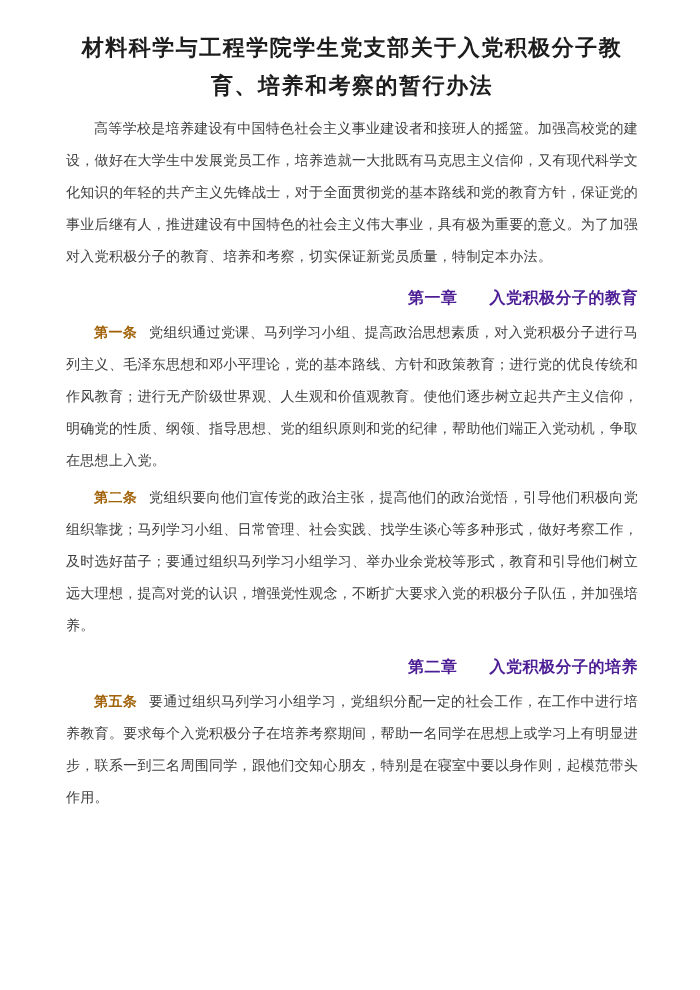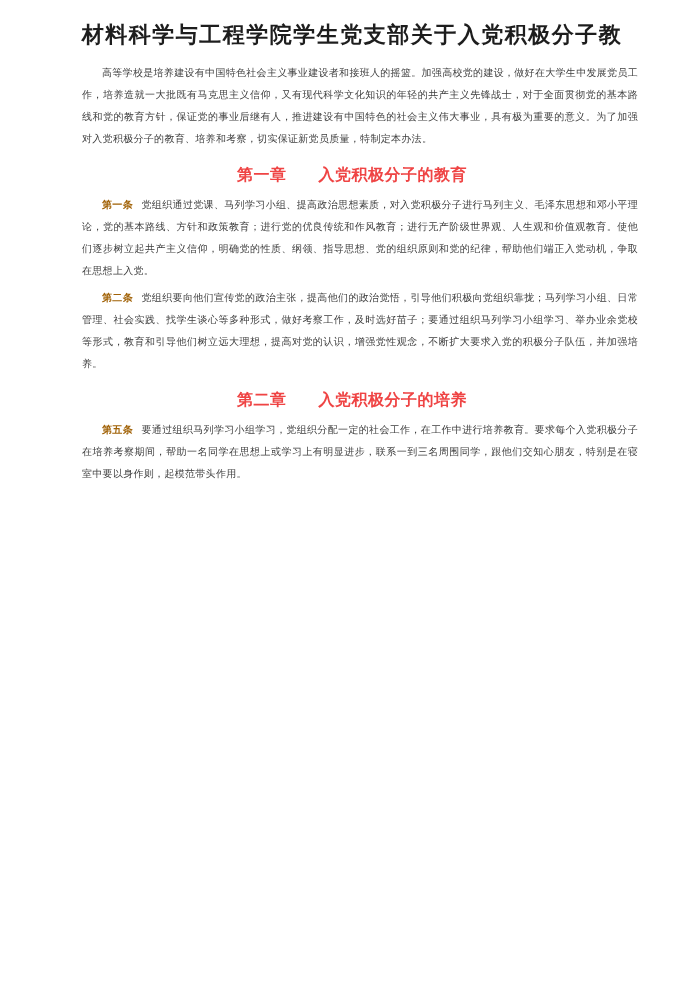--- a/index.html
+++ b/index.html
@@ -10,67 +10,68 @@
     width: 700px;
     height: 990px;
     background: #ffffff;
     overflow: hidden;
     font-family: "Liberation Serif", "DejaVu Serif", serif;
   }
   .page {
     box-sizing: border-box;
     width: 700px;
     height: 990px;
-    padding: 16px 62px 0 66px;
+    padding: 29px 62px 0 66px;
     background: #ffffff;
   }
   .doc-title {
     margin: 0 0 8px 0;
     text-align: center;
     font-family: "Liberation Sans", "DejaVu Sans", sans-serif;
     font-weight: 700;
     font-size: 22px;
     line-height: 38px;
     letter-spacing: 1.5px;
     color: #1d1d1d;
   }
   .title-line { display: block; }
   .para {
-    margin: 0 0 5px 16px;
-    font-size: 10px;
-    line-height: 22px;
+    margin: 0 0 5px 0;
+    font-size: 14px;
+    line-height: 32px;
     letter-spacing: 0.3px;
     color: #3e3e3e;
     text-align: justify;
     text-indent: 2em;
   }
   .chapter {
     margin: 10px 0 4px 0;
-    text-align: center;
+    text-align: right;
     text-indent: 0;
     font-size: 16px;
     line-height: 30px;
     font-weight: 700;
     letter-spacing: 0.5px;
-    color: #ef4444;
+    color: #4c1d95;
   }
   .chapter-gap { display: inline-block; width: 2em; }
   .article-label {
     font-weight: 700;
     color: #a16207;
     margin-right: 0.85em;
   }
 </style>
 </head>
 <body>
 
 <div class="page">
 
   <h1 class="doc-title">
     <span class="title-line">材料科学与工程学院学生党支部关于入党积极分子教</span>
+    <span class="title-line">育、培养和考察的暂行办法</span>
   </h1>
 
   <p class="para">高等学校是培养建设有中国特色社会主义事业建设者和接班人的摇篮。加强高校党的建设，做好在大学生中发展党员工作，培养造就一大批既有马克思主义信仰，又有现代科学文化知识的年轻的共产主义先锋战士，对于全面贯彻党的基本路线和党的教育方针，保证党的事业后继有人，推进建设有中国特色的社会主义伟大事业，具有极为重要的意义。为了加强对入党积极分子的教育、培养和考察，切实保证新党员质量，特制定本办法。</p>
 
   <h2 class="para chapter">
     <span>第一章</span><span class="chapter-gap"></span><span>入党积极分子的教育</span>
   </h2>
 
   <p class="para">
     <span class="article-label">第一条</span><span>党组织通过党课、马列学习小组、提高政治思想素质，对入党积极分子进行马列主义、毛泽东思想和邓小平理论，党的基本路线、方针和政策教育；进行党的优良传统和作风教育；进行无产阶级世界观、人生观和价值观教育。使他们逐步树立起共产主义信仰，明确党的性质、纲领、指导思想、党的组织原则和党的纪律，帮助他们端正入党动机，争取在思想上入党。</span>

